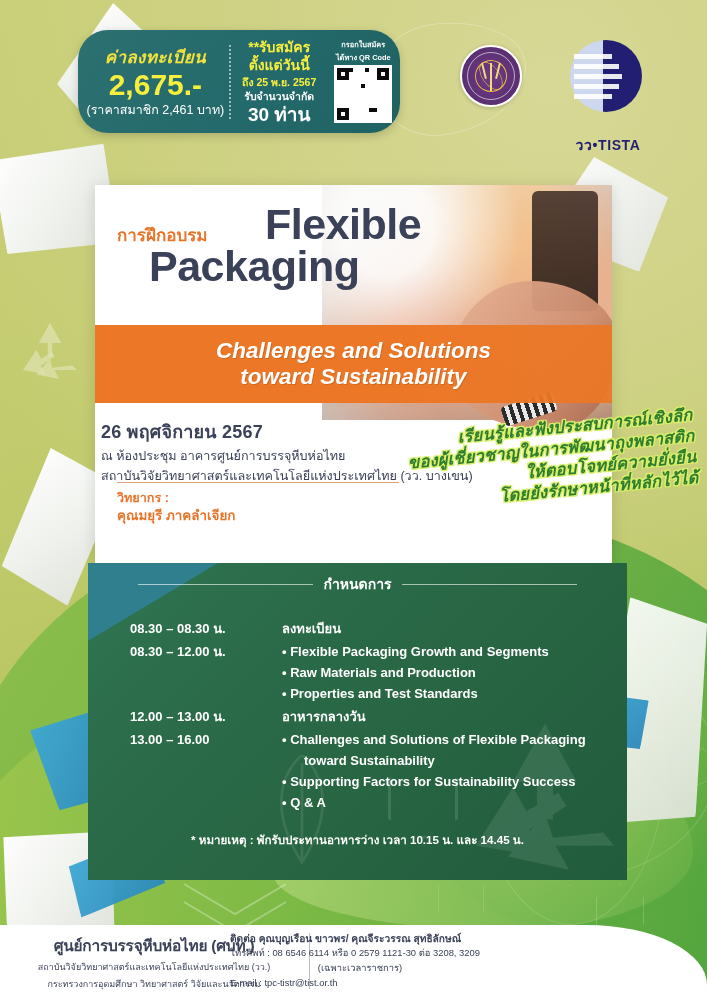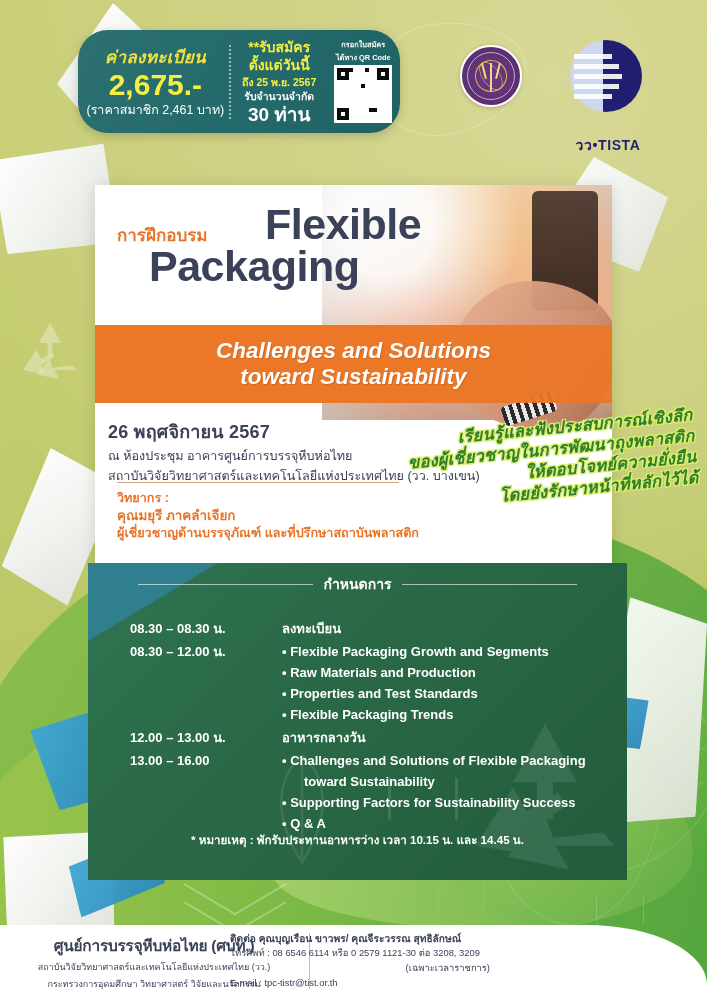--- a/index.html
+++ b/index.html
@@ -125,21 +125,21 @@
     font-size:43px;font-weight:bold;line-height:.98;letter-spacing:-.5px;}
   .title-l1{margin-left:148px;}
   .title-l2{margin-left:32px;}
 
   .sub-banner{position:absolute;left:0;top:140px;width:517px;height:78px;
     background:linear-gradient(90deg,#ec7726 0%,#ec7726 56%,rgba(236,119,38,.92) 100%);
     display:flex;flex-direction:column;align-items:center;justify-content:center;}
   .sub-banner div{color:#fff;font-size:22.5px;font-weight:bold;font-style:italic;
     line-height:1.16;text-shadow:1px 1px 0 rgba(0,0,0,.12);}
 
-  .date-block{position:absolute;left:13px;top:232px;}
+  .date-block{position:absolute;left:6px;top:232px;}
   .date-line{font-size:18px;font-weight:bold;color:#3a4158;letter-spacing:.2px;}
   .venue-line{font-size:12.6px;color:#3a4158;line-height:1.42;margin-top:2px;}
   .hrule{position:absolute;left:22px;top:297px;width:282px;height:1px;background:#d9a27a;}
   .spk-label{position:absolute;left:22px;top:303px;font-size:12.6px;color:#e8742a;font-weight:bold;}
   .spk-name{position:absolute;left:22px;top:320px;font-size:13.4px;color:#e8742a;font-weight:bold;}
   .spk-role{position:absolute;left:22px;top:338px;font-size:12.6px;color:#e8742a;font-weight:bold;}
 
   
   .handwrite{position:absolute;left:404px;top:418px;width:292px;
     transform:rotate(-5.5deg);text-align:right;}
@@ -172,21 +172,21 @@
   
   .footer{position:absolute;left:0;top:925px;width:707px;height:75px;background:#ffffff;
     border-top-right-radius:120px 60px;}
   .f-left{position:absolute;left:14px;top:8px;width:280px;text-align:center;}
   .f-org{font-size:15.4px;font-weight:bold;color:#3a4158;letter-spacing:-.2px;}
   .f-sub{font-size:9px;color:#3a4158;margin-top:3px;line-height:1.5;}
   .f-div{position:absolute;left:309px;top:8px;width:1px;height:56px;background:#b9bdc6;}
   .f-right{position:absolute;left:230px;top:6px;width:330px;}
   .f-c1{font-size:10.2px;font-weight:bold;color:#3a4158;line-height:1.5;}
   .f-c2{font-size:9.4px;color:#3a4158;line-height:1.55;}
-  .f-c3{font-size:9.4px;color:#3a4158;line-height:1.55;text-align:right;width:260px;}
+  .f-c3{font-size:9.4px;color:#3a4158;line-height:1.55;text-align:center;width:260px;}
   .f-c4{font-size:9.4px;color:#3a4158;line-height:1.7;}
 </style>
 </head>
 <body>
 
 <div class="page">
 
   <div class="bg-base"></div>
   <div class="bg-green-sweep"></div>
   <div class="bg-green-sweep2"></div>
@@ -457,21 +457,20 @@
     </div>
 
     <div class="date-block">
       <div class="date-line">26 พฤศจิกายน 2567</div>
       <div class="venue-line">ณ ห้องประชุม อาคารศูนย์การบรรจุหีบห่อไทย</div>
       <div class="venue-line">สถาบันวิจัยวิทยาศาสตร์และเทคโนโลยีแห่งประเทศไทย (วว. บางเขน)</div>
     </div>
     <div class="hrule"></div>
     <div class="spk-label">วิทยากร :</div>
     <div class="spk-name">คุณมยุรี  ภาคลำเจียก</div>
-    <div class="spk-role">ผู้เชี่ยวชาญด้านบรรจุภัณฑ์ และที่ปรึกษาสถาบันพลาสติก</div>
   </div>
 
   <div class="handwrite">
     <div>เรียนรู้และฟังประสบการณ์เชิงลึก</div>
     <div>ของผู้เชี่ยวชาญในการพัฒนาถุงพลาสติก</div>
     <div>ให้ตอบโจทย์ความยั่งยืน</div>
     <div>โดยยังรักษาหน้าที่หลักไว้ได้</div>
   </div>
 
   <div class="agenda">
@@ -499,21 +498,20 @@
           <div class="ag-items">
             <div class="ag-item">ลงทะเบียน</div>
           </div>
         </div>
         <div class="ag-row">
           <div class="ag-time">08.30 – 12.00 น.</div>
           <div class="ag-items">
             <div class="ag-item bullet">• Flexible Packaging Growth and Segments</div>
             <div class="ag-item bullet">• Raw Materials and Production</div>
             <div class="ag-item bullet">• Properties and Test Standards</div>
-            <div class="ag-item bullet">• Flexible Packaging Trends</div>
           </div>
         </div>
         <div class="ag-row">
           <div class="ag-time">12.00 – 13.00 น.</div>
           <div class="ag-items">
             <div class="ag-item">อาหารกลางวัน</div>
           </div>
         </div>
         <div class="ag-row">
           <div class="ag-time">13.00 – 16.00</div>

